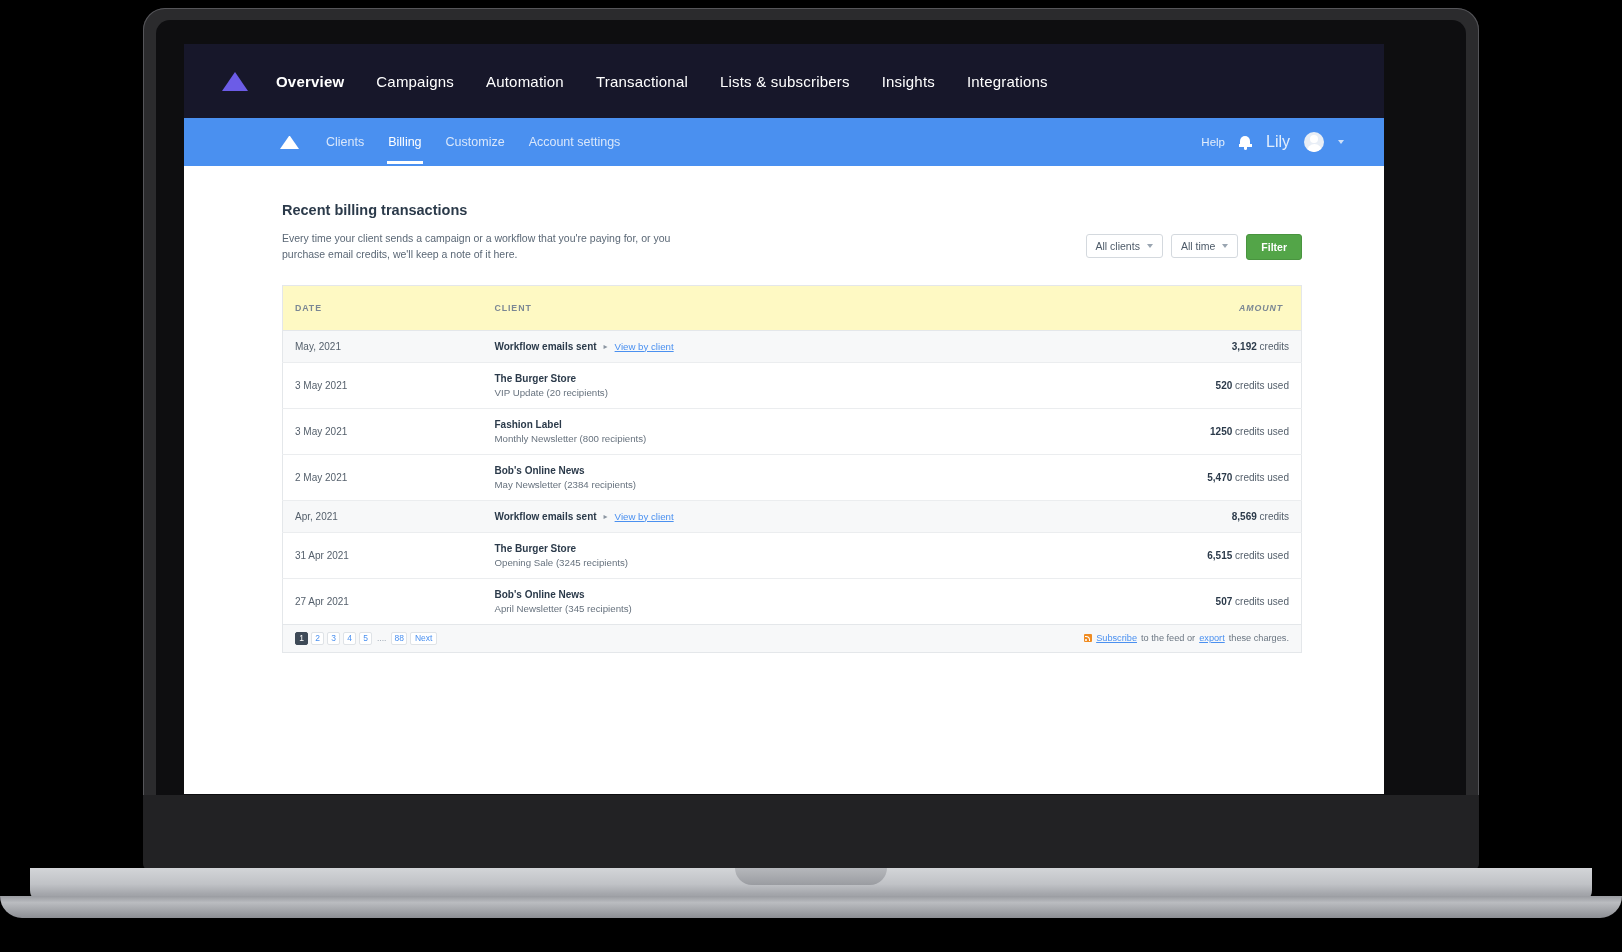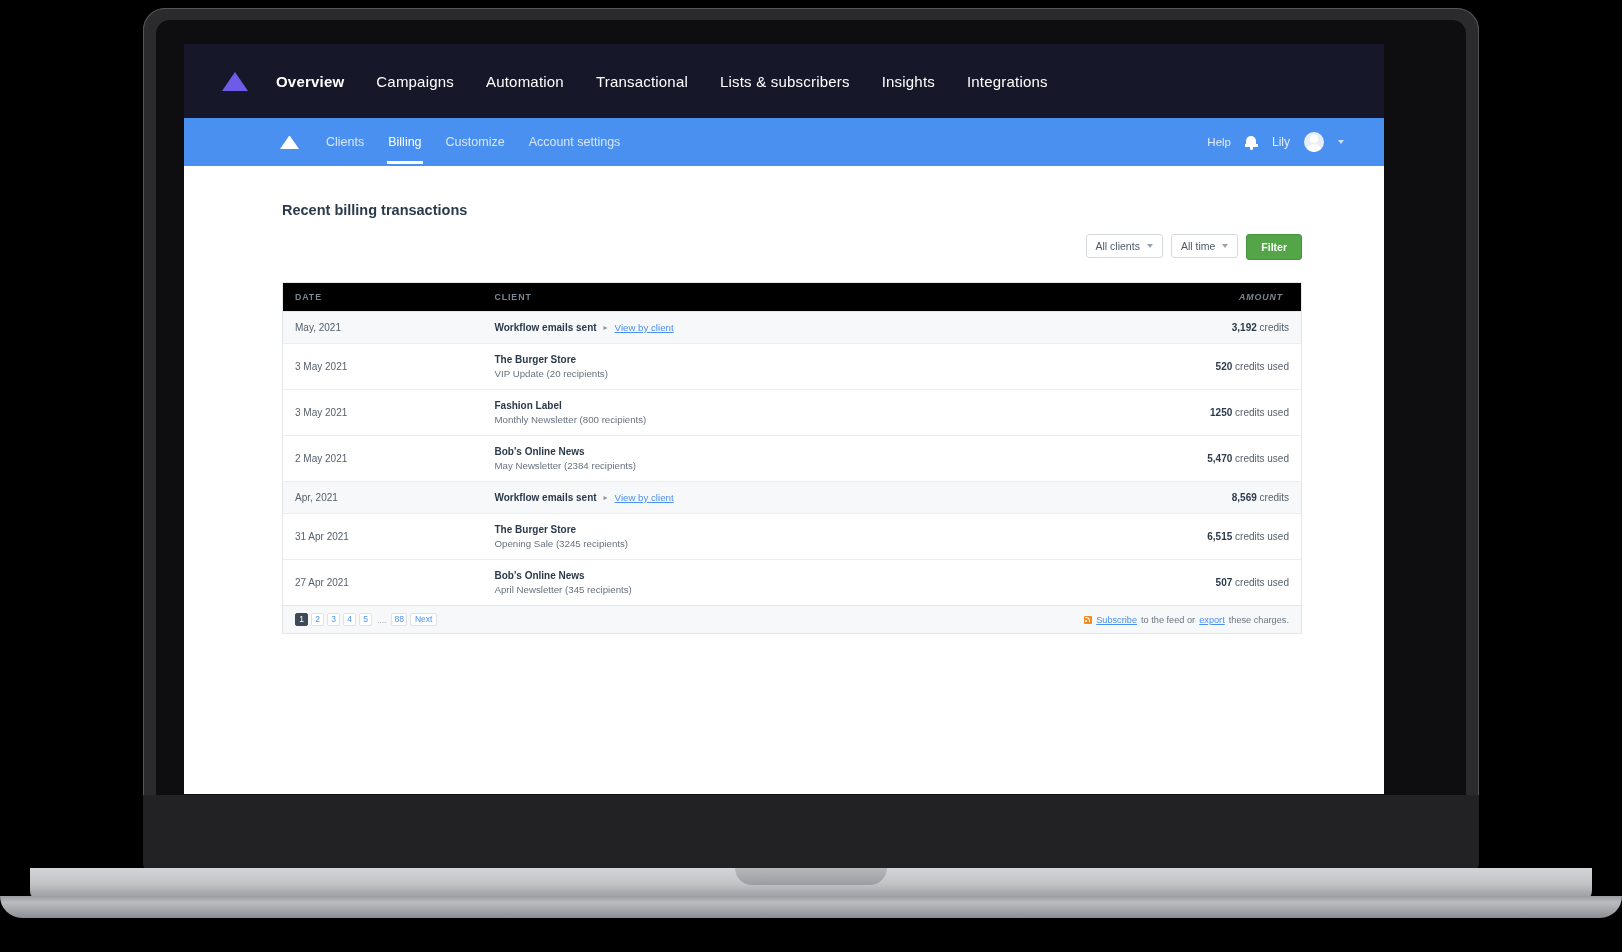--- a/index.html
+++ b/index.html
@@ -181,21 +181,21 @@
     border-radius: 5px 5px 0 0;
   }
   .bell .base2 {
     position: absolute; left: 0; bottom: 3px;
     width: 13px; height: 3px; background: #ffffff;
   }
   .bell .clap {
     position: absolute; left: 5px; bottom: 0;
     width: 3px; height: 3px; background: #ffffff; border-radius: 0 0 2px 2px;
   }
-  .uname { color: #e3eefc; font-size: 12px; }
+  .uname { color: #e3eefc; font-size: 16px; }
   .avatar {
     width: 20px; height: 20px; border-radius: 50%;
     background: #e8eef6; position: relative; overflow: hidden;
   }
   .avatar::before {
     content: ""; position: absolute; left: 6px; top: 3px;
     width: 8px; height: 8px; border-radius: 50%; background: #ffffff;
   }
   .avatar::after {
     content: ""; position: absolute; left: 2.5px; top: 12px;
@@ -251,28 +251,28 @@
   }
 
   
   table.tx {
     width: 100%;
     margin-top: 22px;
     border-collapse: collapse;
     border: 1px solid #e4e7ea;
   }
   table.tx thead th {
-    background: #000000;
+    background: #fef9c3;
     border-bottom: 1px solid #e4e7ea;
     font-size: 8.8px;
     letter-spacing: 0.9px;
     color: #7b8794;
     font-weight: bold;
     text-align: left;
-    padding: 9px 12px;
+    padding: 17px 12px;
   }
   table.tx thead th.amt { text-align: right; padding-right: 18px; font-style: italic; }
   table.tx td {
     padding: 10px 12px;
     border-bottom: 1px solid #ebedef;
     vertical-align: middle;
     font-size: 10px;
     color: #55606c;
   }
   table.tx tr:last-child td { border-bottom: none; }
@@ -387,20 +387,21 @@
       <span class="uname">Lily</span>
       <div class="avatar"></div>
       <div class="caret-w"></div>
     </div>
   </div>
 
   <div class="page">
     <div class="page-title">Recent billing transactions</div>
 
     <div class="head-row">
+      <div class="page-desc">Every time your client sends a campaign or a workflow that you're paying for, or you purchase email credits, we'll keep a note of it here.</div>
       <div class="controls">
         <div class="sel">
           <span>All clients</span>
           <span class="cg"></span>
         </div>
         <div class="sel">
           <span>All time</span>
           <span class="cg"></span>
         </div>
         <button class="btn-filter">Filter</button>

